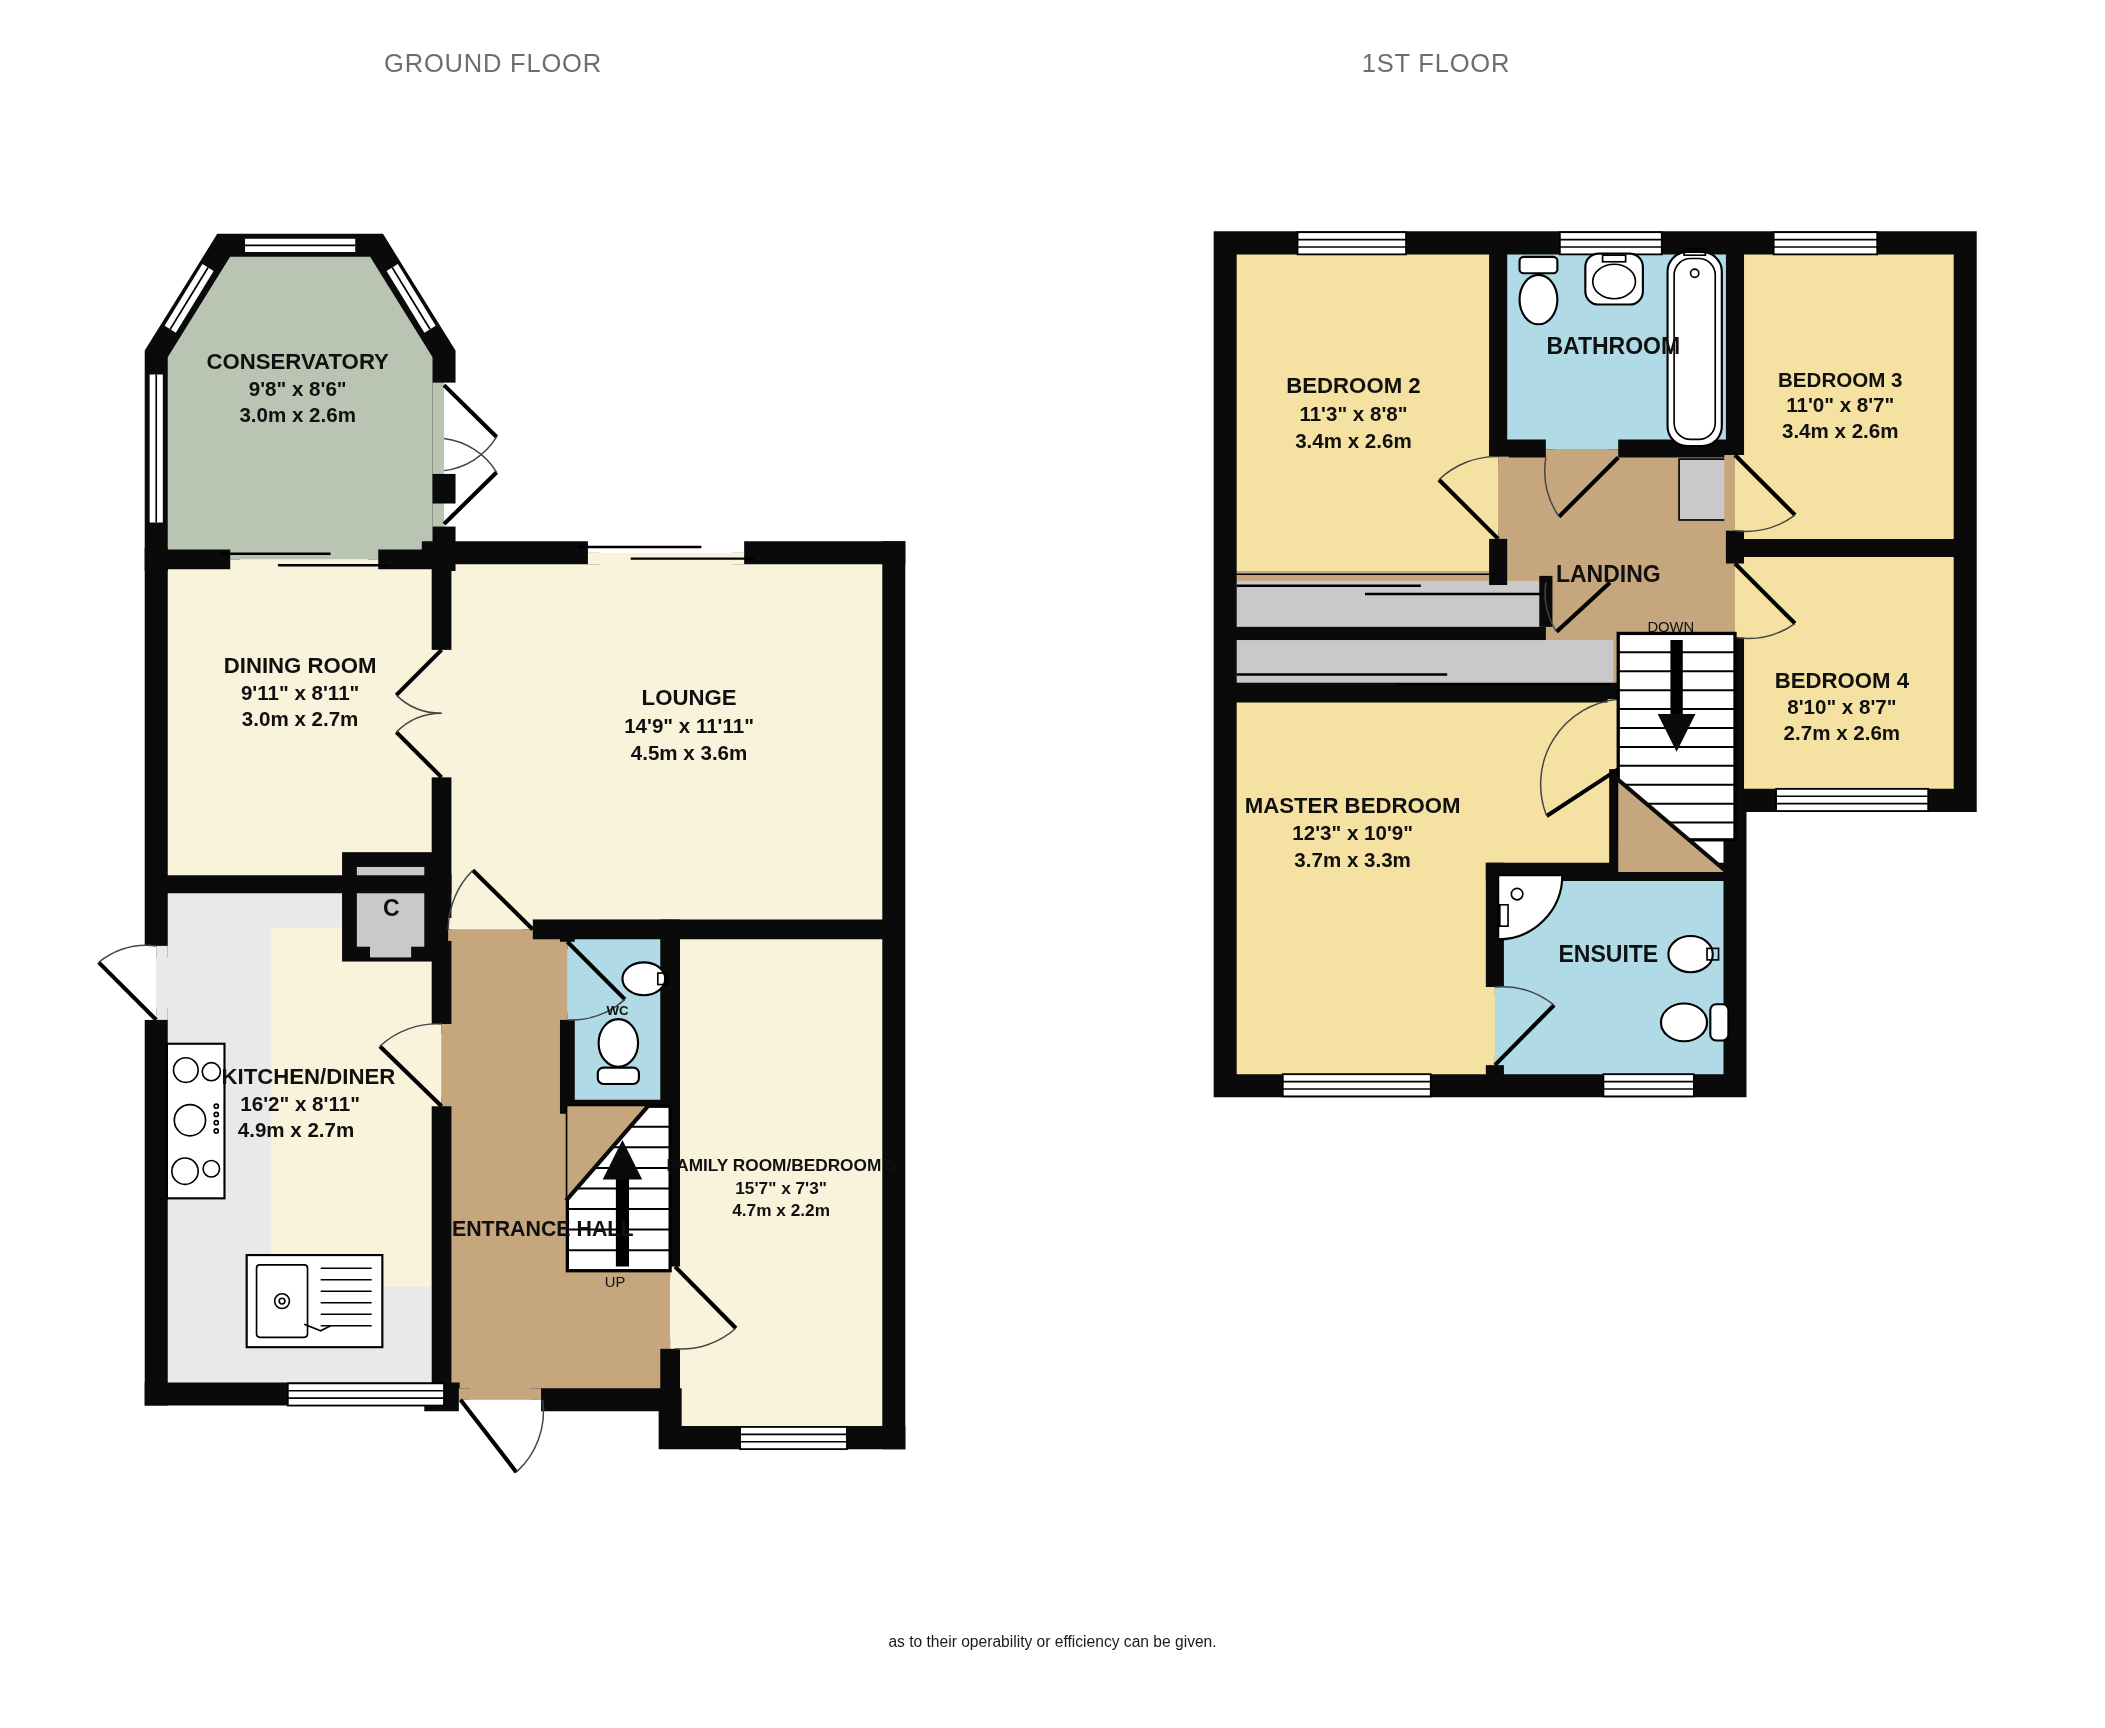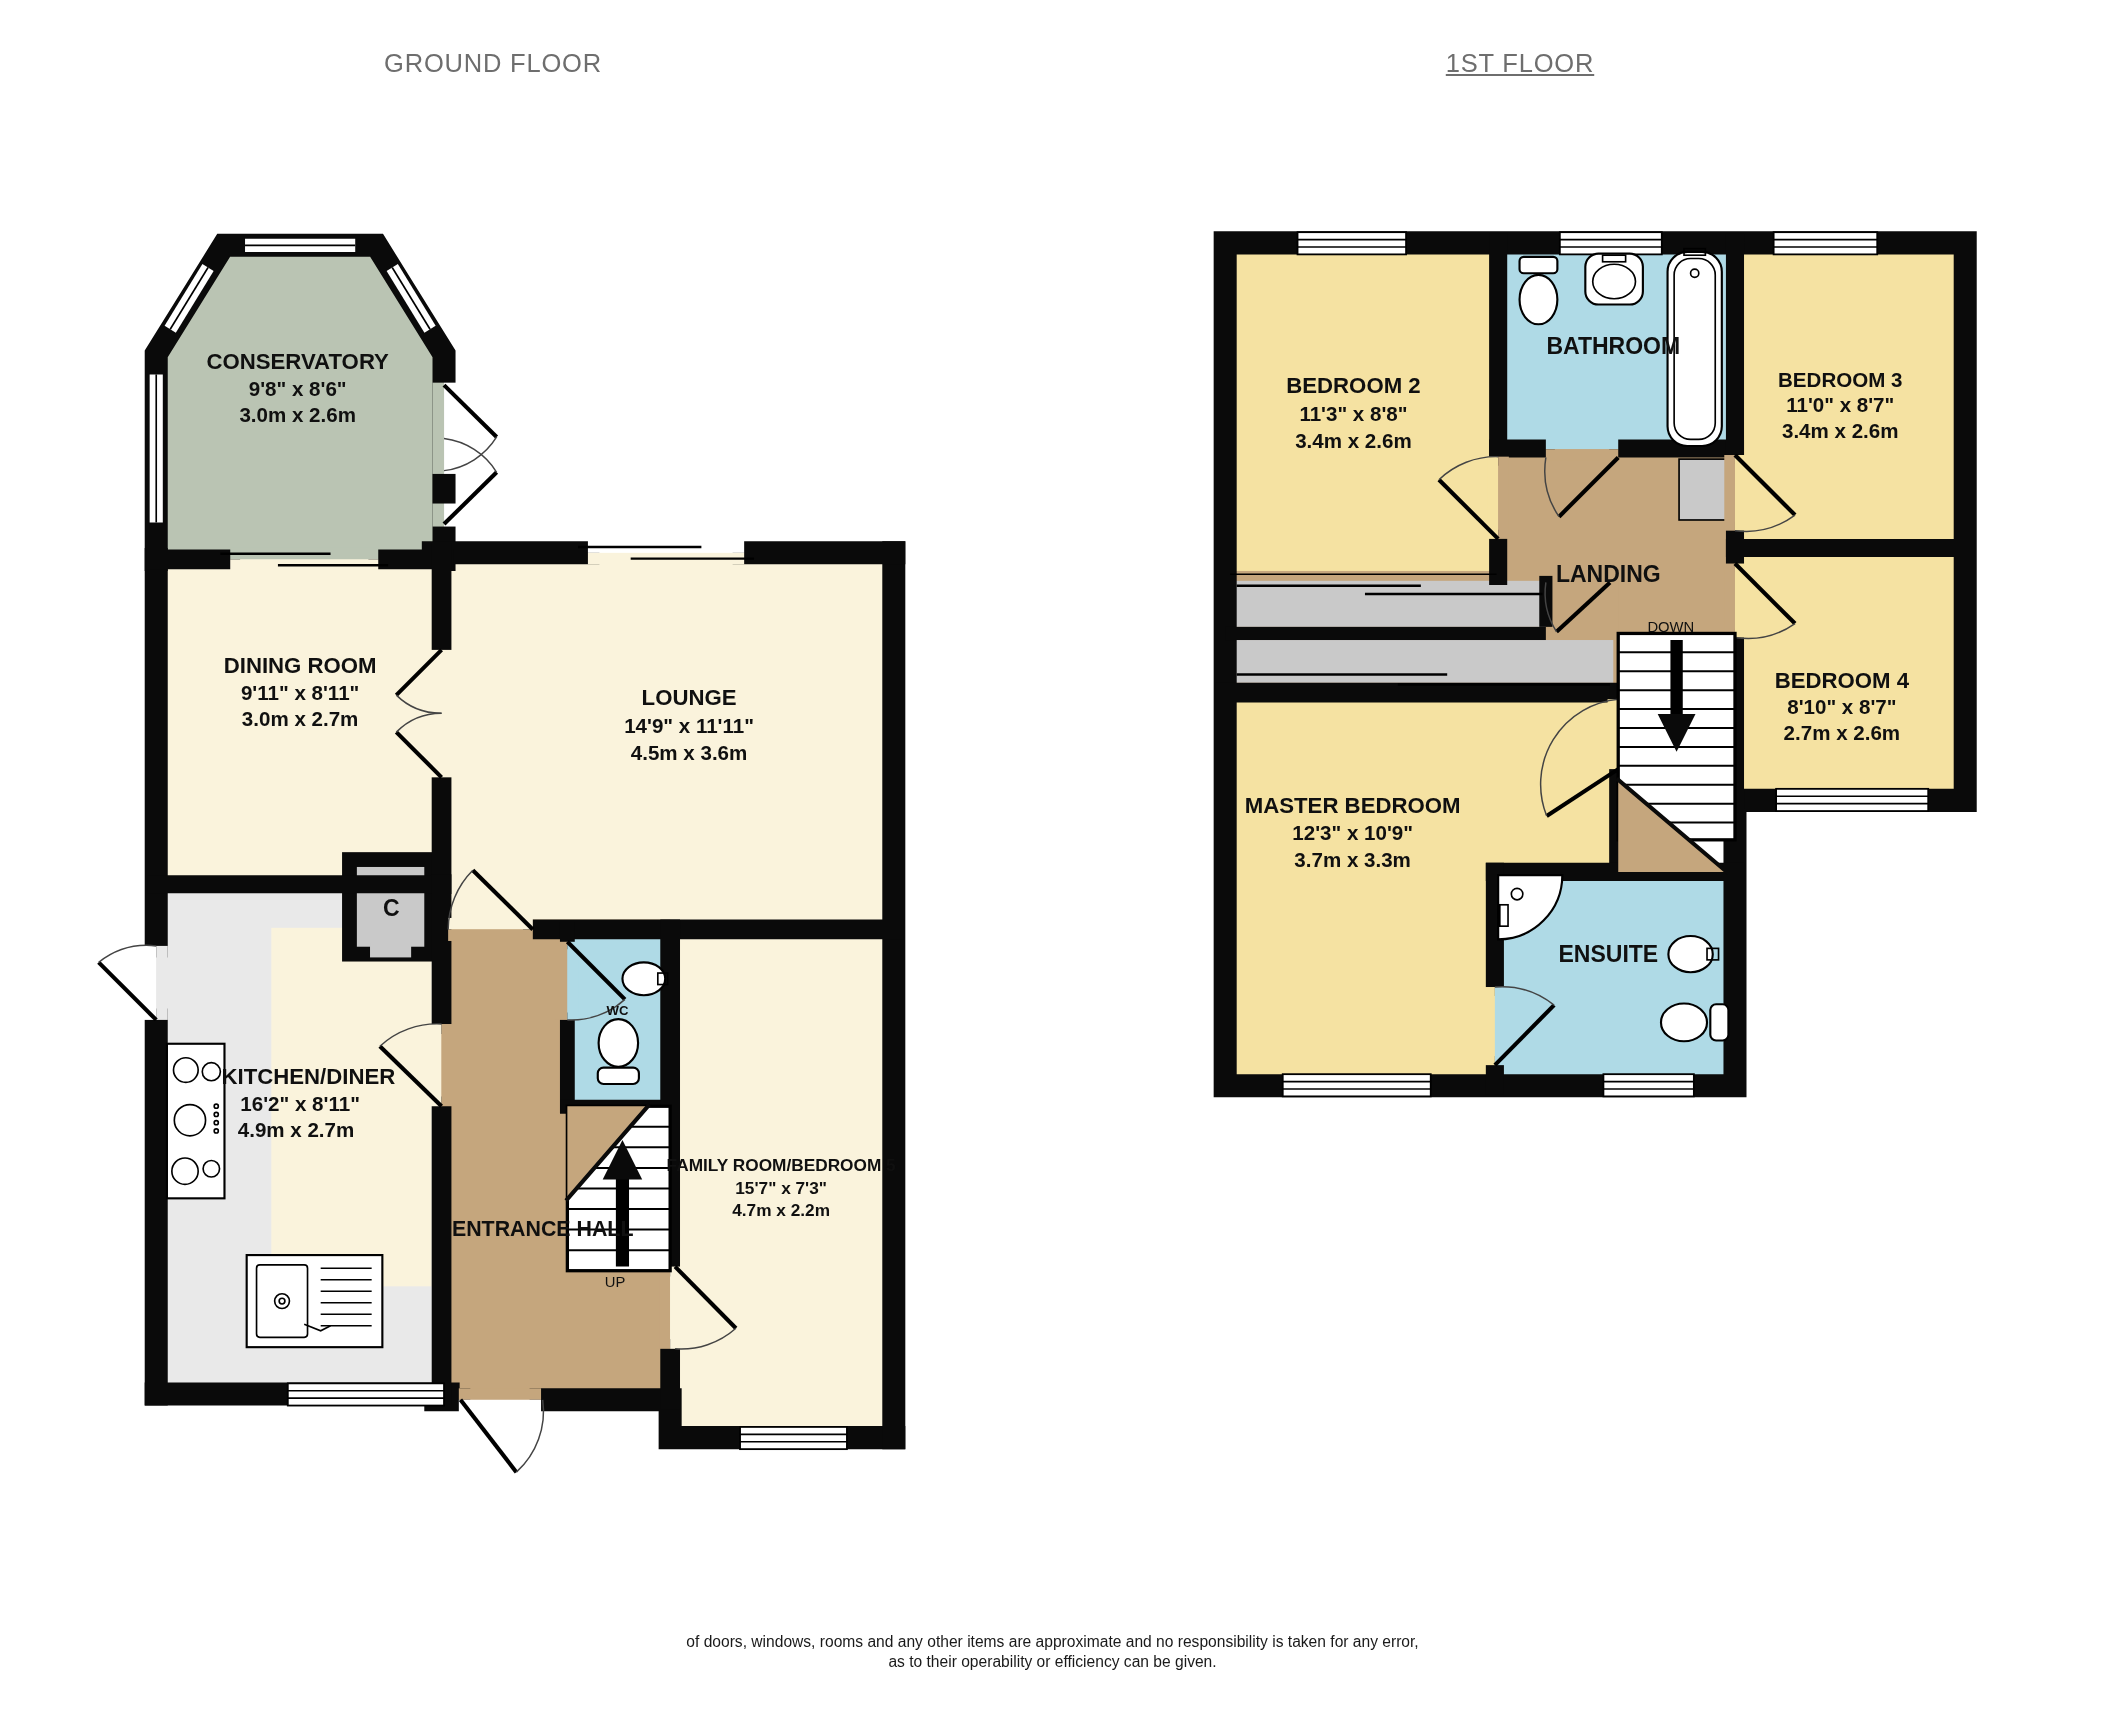--- a/index.html
+++ b/index.html
@@ -36,21 +36,21 @@
   .t18{font-size:18px;font-weight:normal;}
   #footer{position:absolute;left:0;top:1632px;width:2105px;text-align:center;color:#1a1a1a;
         font-size:15.6px;line-height:20px;}
 </style>
 </head>
 <body>
 
 <div id="page">
 
   <div class="floor-title" style="left:493px;top:49px;">GROUND FLOOR</div>
-  <div class="floor-title" style="left:1520px;top:49px;text-decoration:underline;">1ST FLOOR</div>
+  <div class="floor-title" style="left:1436px;top:49px;">1ST FLOOR</div>
 
   <svg id="plan-svg" width="2105" height="1729" viewBox="0 0 2560 2102">
 
     <g>
 
       <g>
         <polygon class="f-green" points="190,680 190,430 272,298 458,298 540,430 540,680"></polygon>
         <rect class="f-cream" x="190" y="680" width="350" height="395"></rect>
         <rect class="f-cream" x="537" y="672" width="550" height="458"></rect>
         <rect class="f-counter" x="190" y="1075" width="335" height="615"></rect>
@@ -444,18 +444,17 @@
         <text class="t27" x="1645" y="988">MASTER BEDROOM</text>
         <text class="t25" x="1645" y="1021">12'3"  x 10'9"</text>
         <text class="t25" x="1645" y="1054">3.7m  x 3.3m</text>
 
         <text class="t28" x="1956" y="1170">ENSUITE</text>
       </g>
     </g>
   </svg>
 
   <div id="footer">
-    <div>of doors, windows, rooms and any other items are approximate and no responsibility is taken for any error,</div>
     <div>as to their operability or efficiency can be given.</div>
 
   </div>
 </div>
 
 
 </body></html>

